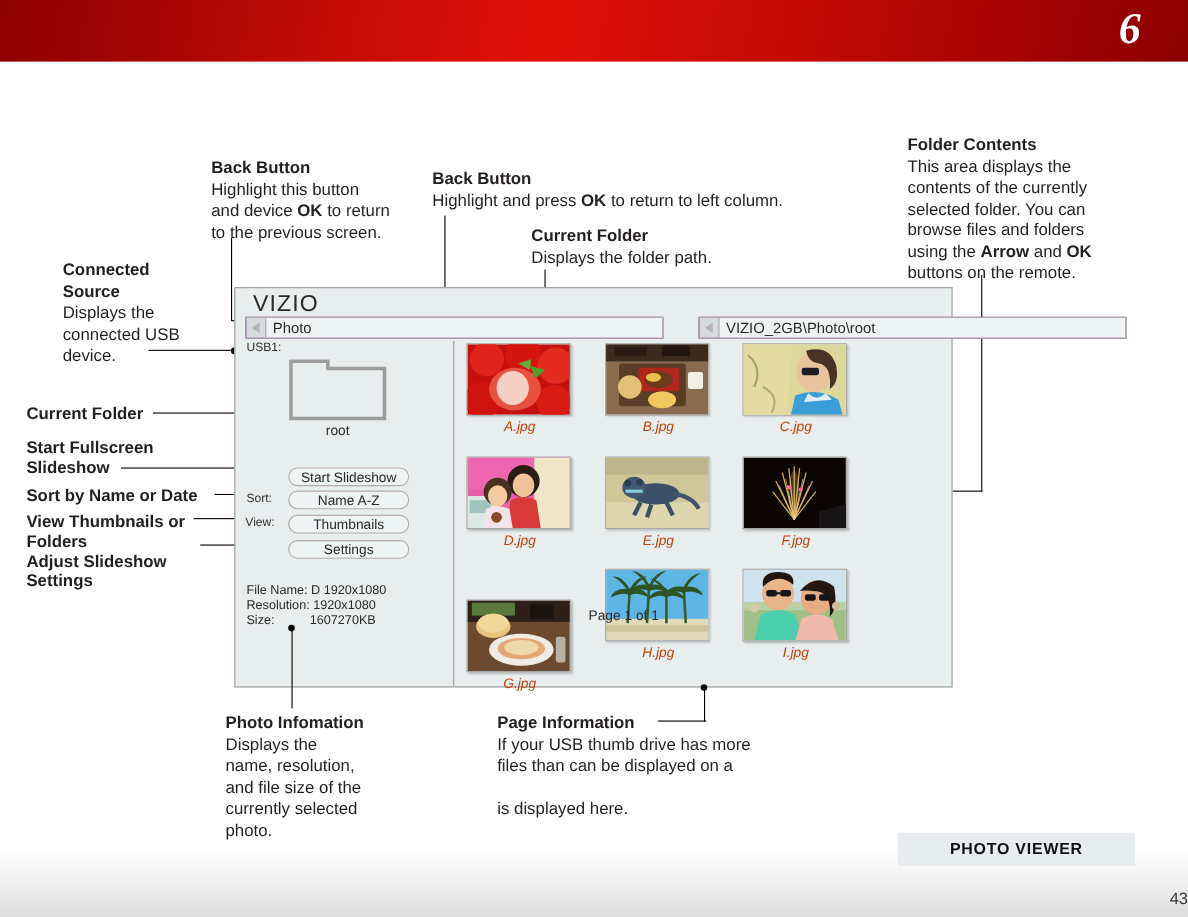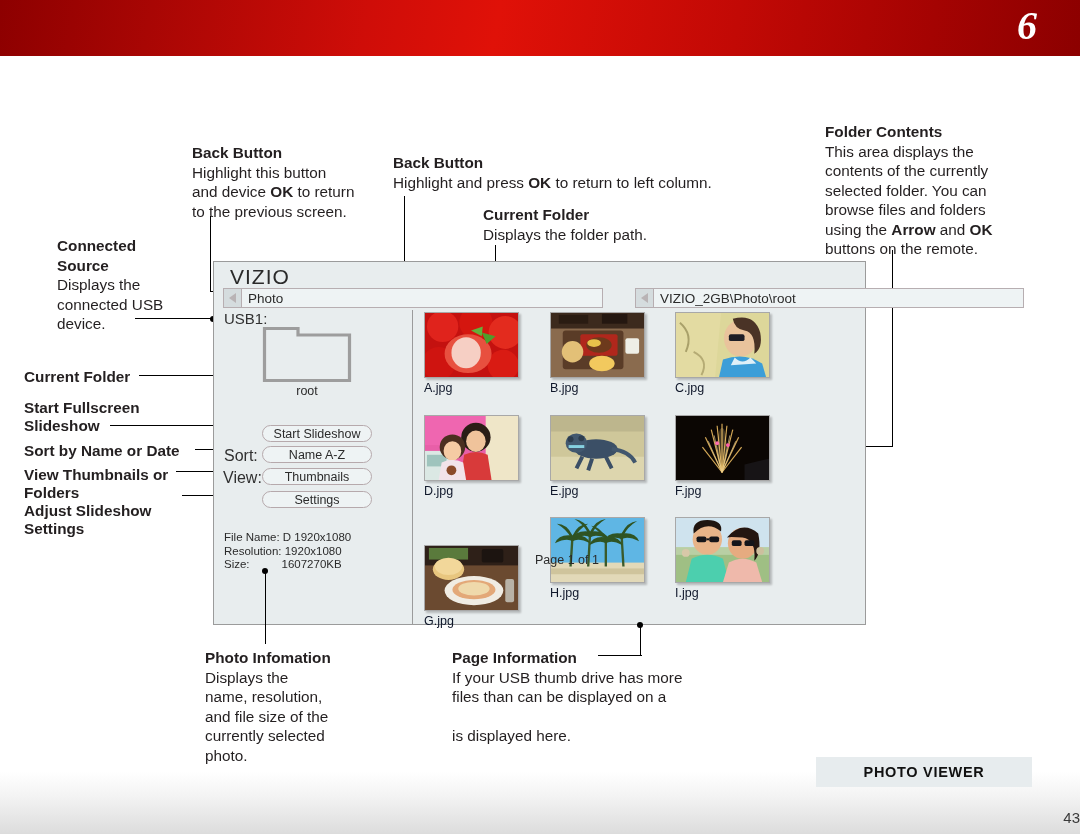--- a/index.html
+++ b/index.html
@@ -65,50 +65,50 @@
   .back-btn .tri{
     width:0;height:0;border-top:5px solid transparent;border-bottom:5px solid transparent;
     border-right:7px solid #b9b3b5;
   }
   .crumb-text{
     flex:1;background:#eef3f4;display:flex;align-items:center;padding-left:6px;
     font-size:13.5px;color:#2b2b2b;
   }
   #panel-divider{position:absolute;left:198px;top:48px;width:1.2px;height:314px;background:#9b9b9b;}
   
-  #usb-label{position:absolute;left:10px;top:48px;font-size:15px;color:#303030;}
+  #usb-label{position:absolute;left:10px;top:48px;font-size:11px;color:#303030;}
   #folder-icon{
     position:absolute;left:48px;top:64px;width:90px;height:57px;
   }
   #folder-icon svg{display:block;}
   #folder-name{position:absolute;left:48px;top:122px;width:90px;text-align:center;font-size:12.5px;color:#2b2b2b;}
   .pill{
     position:absolute;height:17px;border:1px solid #b6a9ac;border-radius:9px;
     background:#eef3f4;display:flex;align-items:center;justify-content:center;
     font-size:12.5px;color:#2b2b2b;box-sizing:border-box;
   }
   #btn-slideshow{left:48px;top:163px;width:110px;}
   #btn-sort{left:48px;top:184px;width:110px;}
   #btn-view{left:48px;top:206px;width:110px;}
   #btn-settings{left:48px;top:229px;width:110px;}
-  .pill-prefix{position:absolute;font-size:16px;color:#303030;}
+  .pill-prefix{position:absolute;font-size:11px;color:#303030;}
   #sort-prefix{left:10px;top:185px;}
   #view-prefix{left:9px;top:207px;}
   #file-info{position:absolute;left:10px;top:269px;font-size:11.5px;line-height:13.5px;color:#2b2b2b;}
   #file-info .row{display:block;white-space:pre;}
   
   #thumb-grid{
     position:absolute;left:210px;top:50px;width:430px;height:290px;
   }
   .thumb-cell{position:absolute;width:97px;}
   .thumb-img{
     width:95px;height:66px;border:1.5px solid #a8a8a8;box-sizing:border-box;
     box-shadow:1.5px 1.5px 2px rgba(0,0,0,.22);display:block;
   }
-  .thumb-label{display:block;font-size:12.5px;color:#0f172a;margin-top:3px;}
+  .thumb-label{display:block;text-align:center;font-size:12.5px;color:#c2410c;margin-top:3px;font-style:italic;}
   #page-indicator{
     position:absolute;left:210px;top:291px;width:286px;text-align:center;
     font-size:12.5px;color:#2b2b2b;
   }
 </style>
 </head>
 <body>
 
 <div id="header-banner"></div>
 <div id="chapter-number">6</div>

